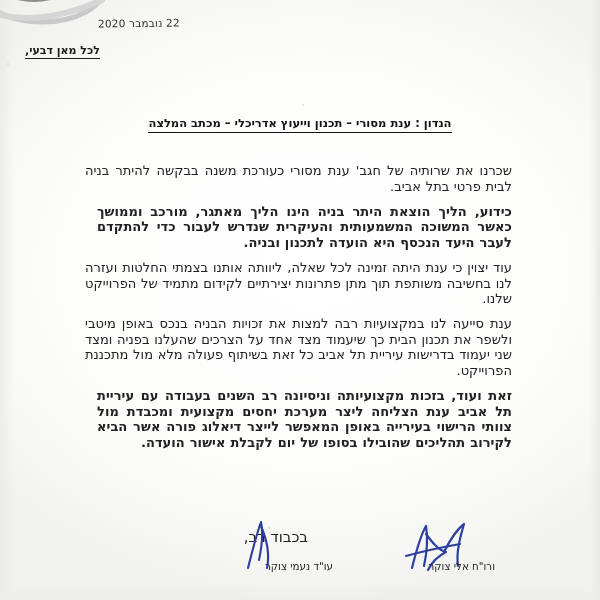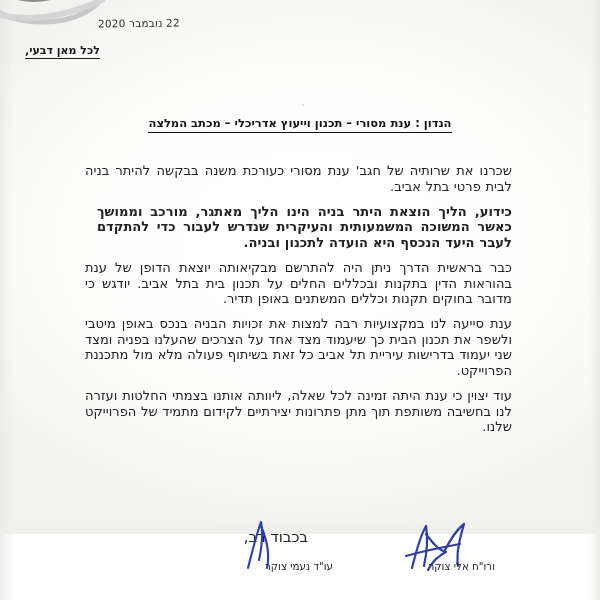--- a/index.html
+++ b/index.html
@@ -11,21 +11,21 @@
     height: 600px;
     overflow: hidden;
     background: #ffffff;
     font-family: "DejaVu Sans", "Liberation Sans", sans-serif;
   }
 
   
   .scan-page {
     position: relative;
     width: 600px;
-    height: 534px;
+    height: 600px;
     background:
       radial-gradient(ellipse 70% 55% at 52% 45%, #ffffff 0%, #fdfdfc 58%, #f7f7f5 85%, #f1f1ee 100%);
     direction: rtl;
   }
   
   .scan-edge-right {
     position: absolute;
     top: 0; right: 0;
     width: 10px; height: 600px;
     background: linear-gradient(to left, #e9e9e6 0%, rgba(255,255,255,0) 100%);
@@ -192,23 +192,23 @@
     <span>לכל מאן דבעי,</span>
   </div>
 
   <div class="subject-line">
     <span>הנדון :  ענת מסורי – תכנון וייעוץ אדריכלי – מכתב המלצה</span>
   </div>
 
   <div class="body-block">
     <p class="para">שכרנו את שרותיה של חגב' ענת מסורי כעורכת משנה בבקשה להיתר בניה לבית פרטי בתל אביב.</p>
     <p class="para bold">כידוע, הליך הוצאת היתר בניה הינו הליך מאתגר, מורכב וממושך כאשר המשוכה המשמעותית והעיקרית שנדרש לעבור כדי להתקדם לעבר היעד הנכסף היא הועדה לתכנון ובניה.</p>
-    <p class="para">כבר בראשית הדרך ניתן היה להתרשם מבקיאותה יוצאת הדופן של ענת בהוראות הדין בתקנות ובכללים החלים על תכנון בית בתל אביב.  יודגש כי מדובר בחוקים תקנות וכללים המשתנים באופן תדיר.</p>
+    <p class="para">עוד יצוין כי ענת היתה זמינה לכל שאלה, ליוותה אותנו בצמתי החלטות ועזרה לנו בחשיבה משותפת תוך מתן פתרונות יצירתיים לקידום מתמיד של הפרוייקט שלנו.</p>
     <p class="para">ענת סייעה לנו במקצועיות רבה למצות את זכויות הבניה בנכס באופן מיטבי ולשפר את תכנון הבית כך שיעמוד מצד אחד על הצרכים שהעלנו בפניה ומצד שני יעמוד בדרישות עיריית תל אביב כל זאת בשיתוף פעולה מלא מול מתכננת הפרוייקט.</p>
-    <p class="para">עוד יצוין כי ענת היתה זמינה לכל שאלה, ליוותה אותנו בצמתי החלטות ועזרה לנו בחשיבה משותפת תוך מתן פתרונות יצירתיים לקידום מתמיד של הפרוייקט שלנו.</p>
+    <p class="para bold">זאת ועוד, בזכות מקצועיותה וניסיונה רב השנים בעבודה עם עיריית תל אביב  ענת הצליחה ליצר מערכת יחסים מקצועית ומכבדת מול צוותי הרישוי בעירייה באופן המאפשר לייצר דיאלוג פורה אשר הביא לקירוב תהליכים שהובילו בסופו של יום לקבלת אישור הועדה.</p>
   </div>
 
   <div class="signoff">בכבוד רב,</div>
 
   <div class="ink-signature">
     <svg viewBox="0 0 200 60" width="200" height="60" aria-hidden="true">
       <g fill="none" stroke="#2f3fa0" stroke-width="2.1" stroke-linecap="round" stroke-linejoin="round">
         <path d="M118 52 C 122 36, 126 20, 131 6 C 133 16, 132 30, 129 44"></path>
         <path d="M131 10 C 137 24, 140 38, 137 52"></path>
       </g>

